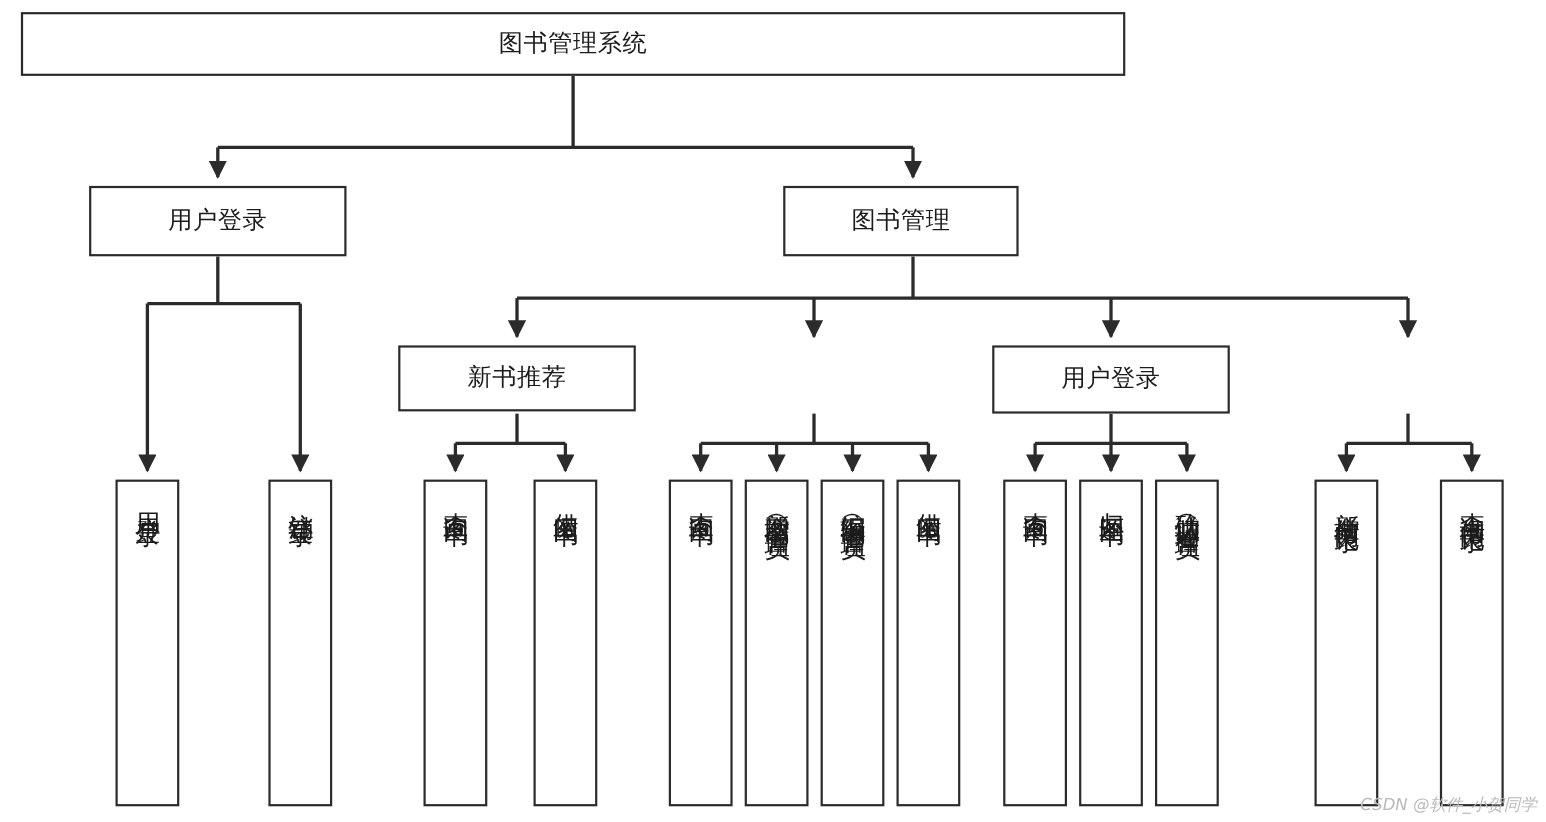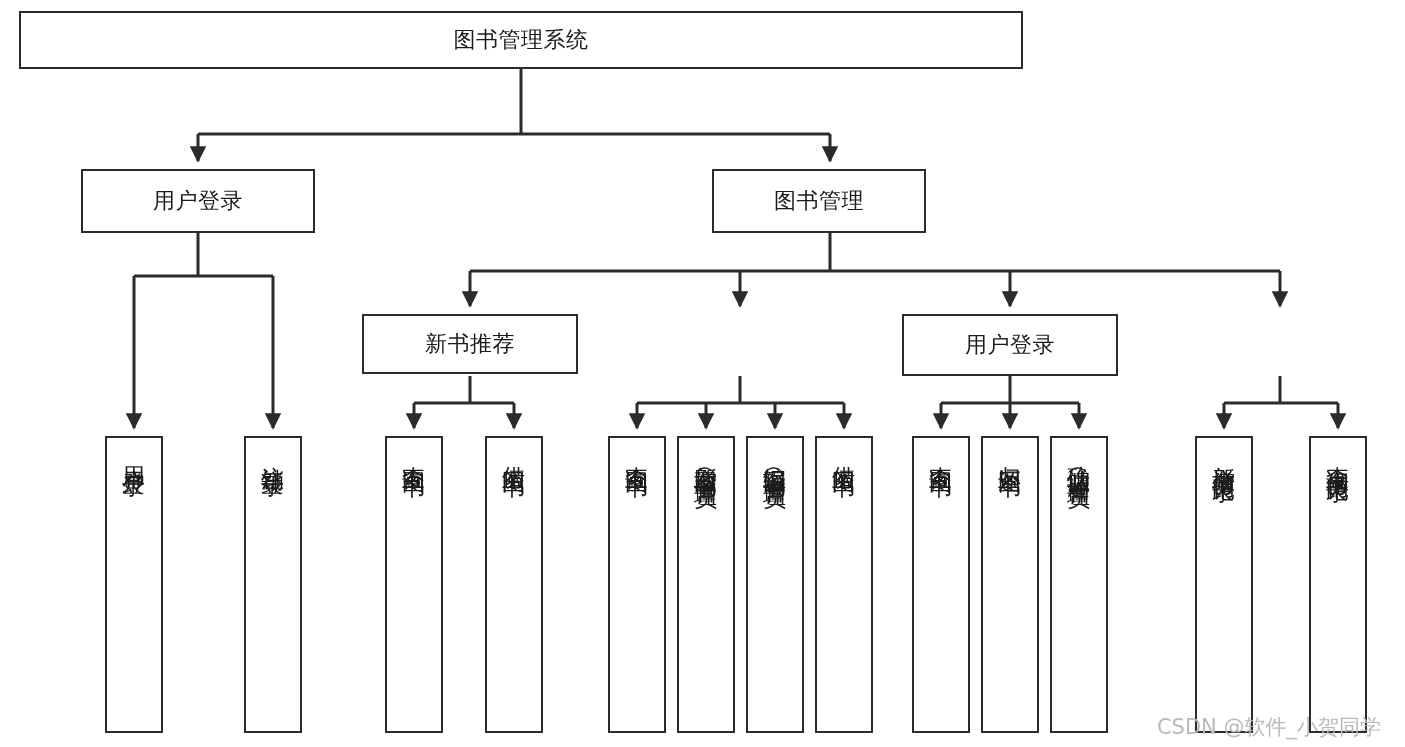--- a/index.html
+++ b/index.html
@@ -53,27 +53,28 @@
   }
   .v-node .node-label {
     writing-mode: vertical-rl;
     text-orientation: upright;
     font-size: 23px;
     letter-spacing: 3px;
     line-height: 1.05;
   }
   #watermark {
     position: absolute;
-    right: 24px;
+    right: 8px;
     bottom: 6px;
-    font-size: 21px;
+    font-size: 15px;
     color: #b9b9b9;
     z-index: 5;
     white-space: nowrap;
     user-select: none;
+    font-style: italic;
   }
 </style>
 </head>
 <body>
 
 <div id="canvas">
 
   <svg id="edges" viewBox="0 0 1405 747" xmlns="http://www.w3.org/2000/svg">
     <defs>
       <marker id="arrow" viewBox="0 0 10 10" refX="9" refY="5" markerWidth="5.5" markerHeight="5.5" orient="auto-start-reverse">

